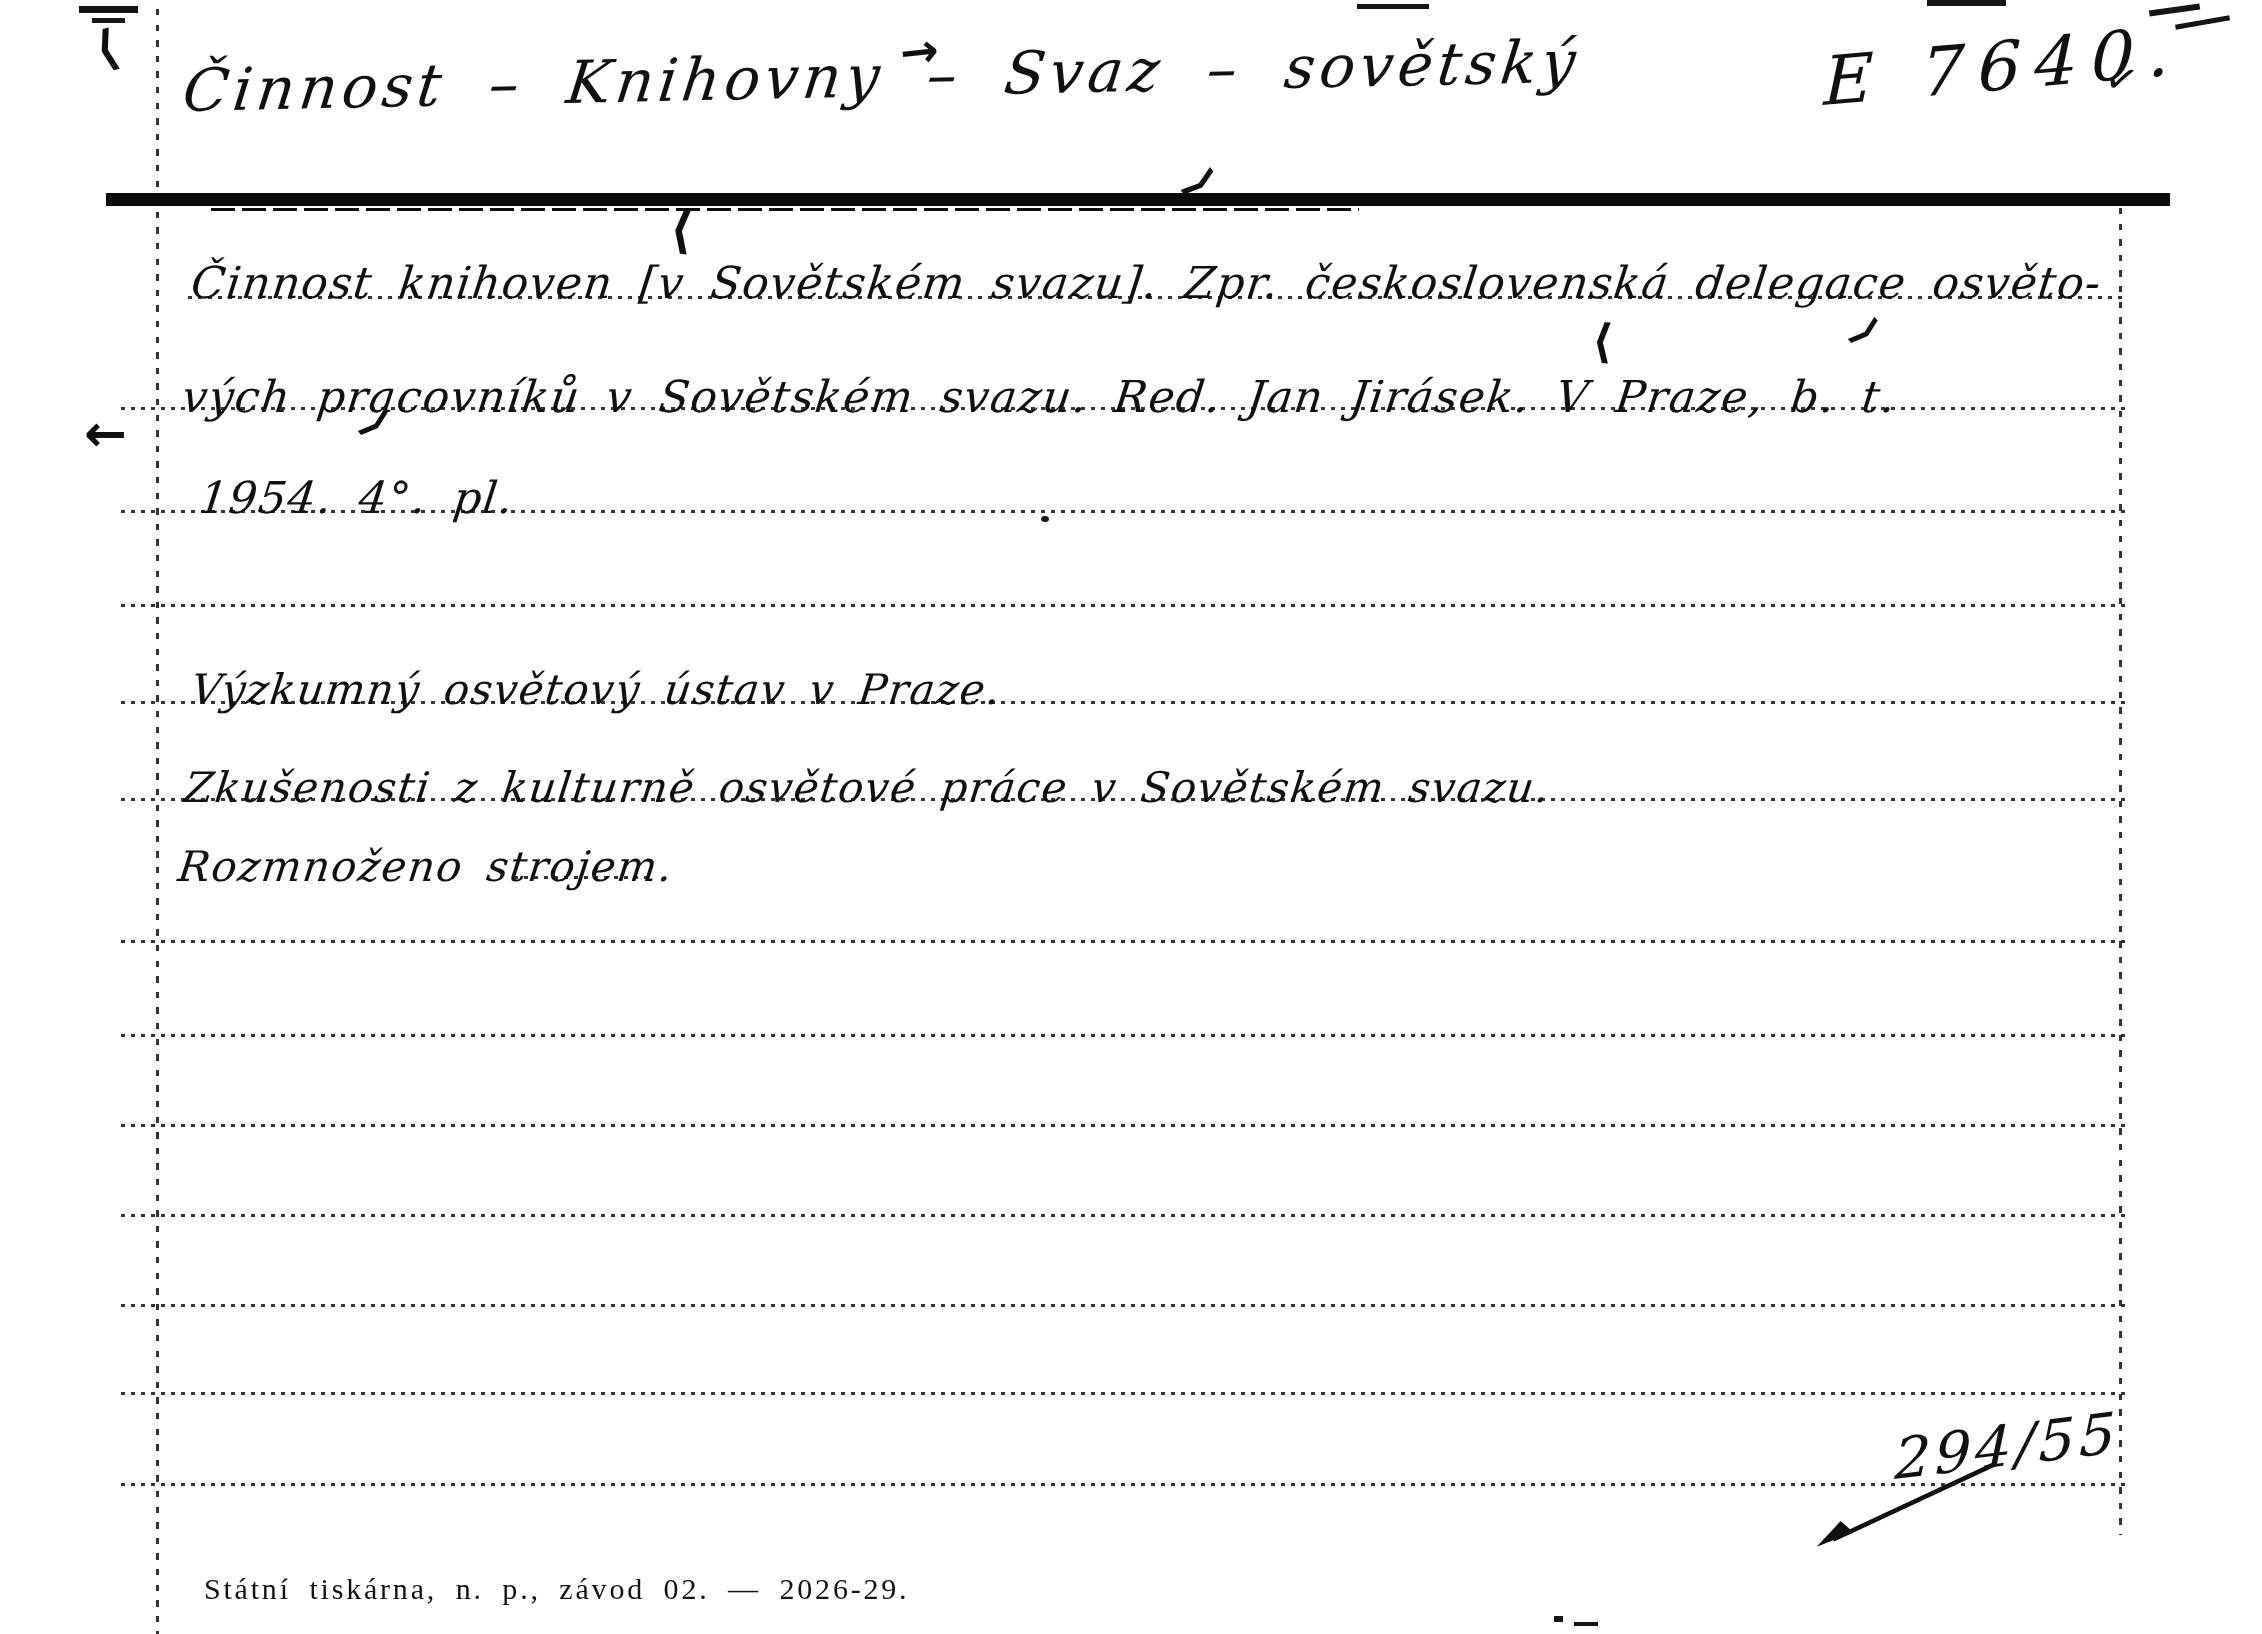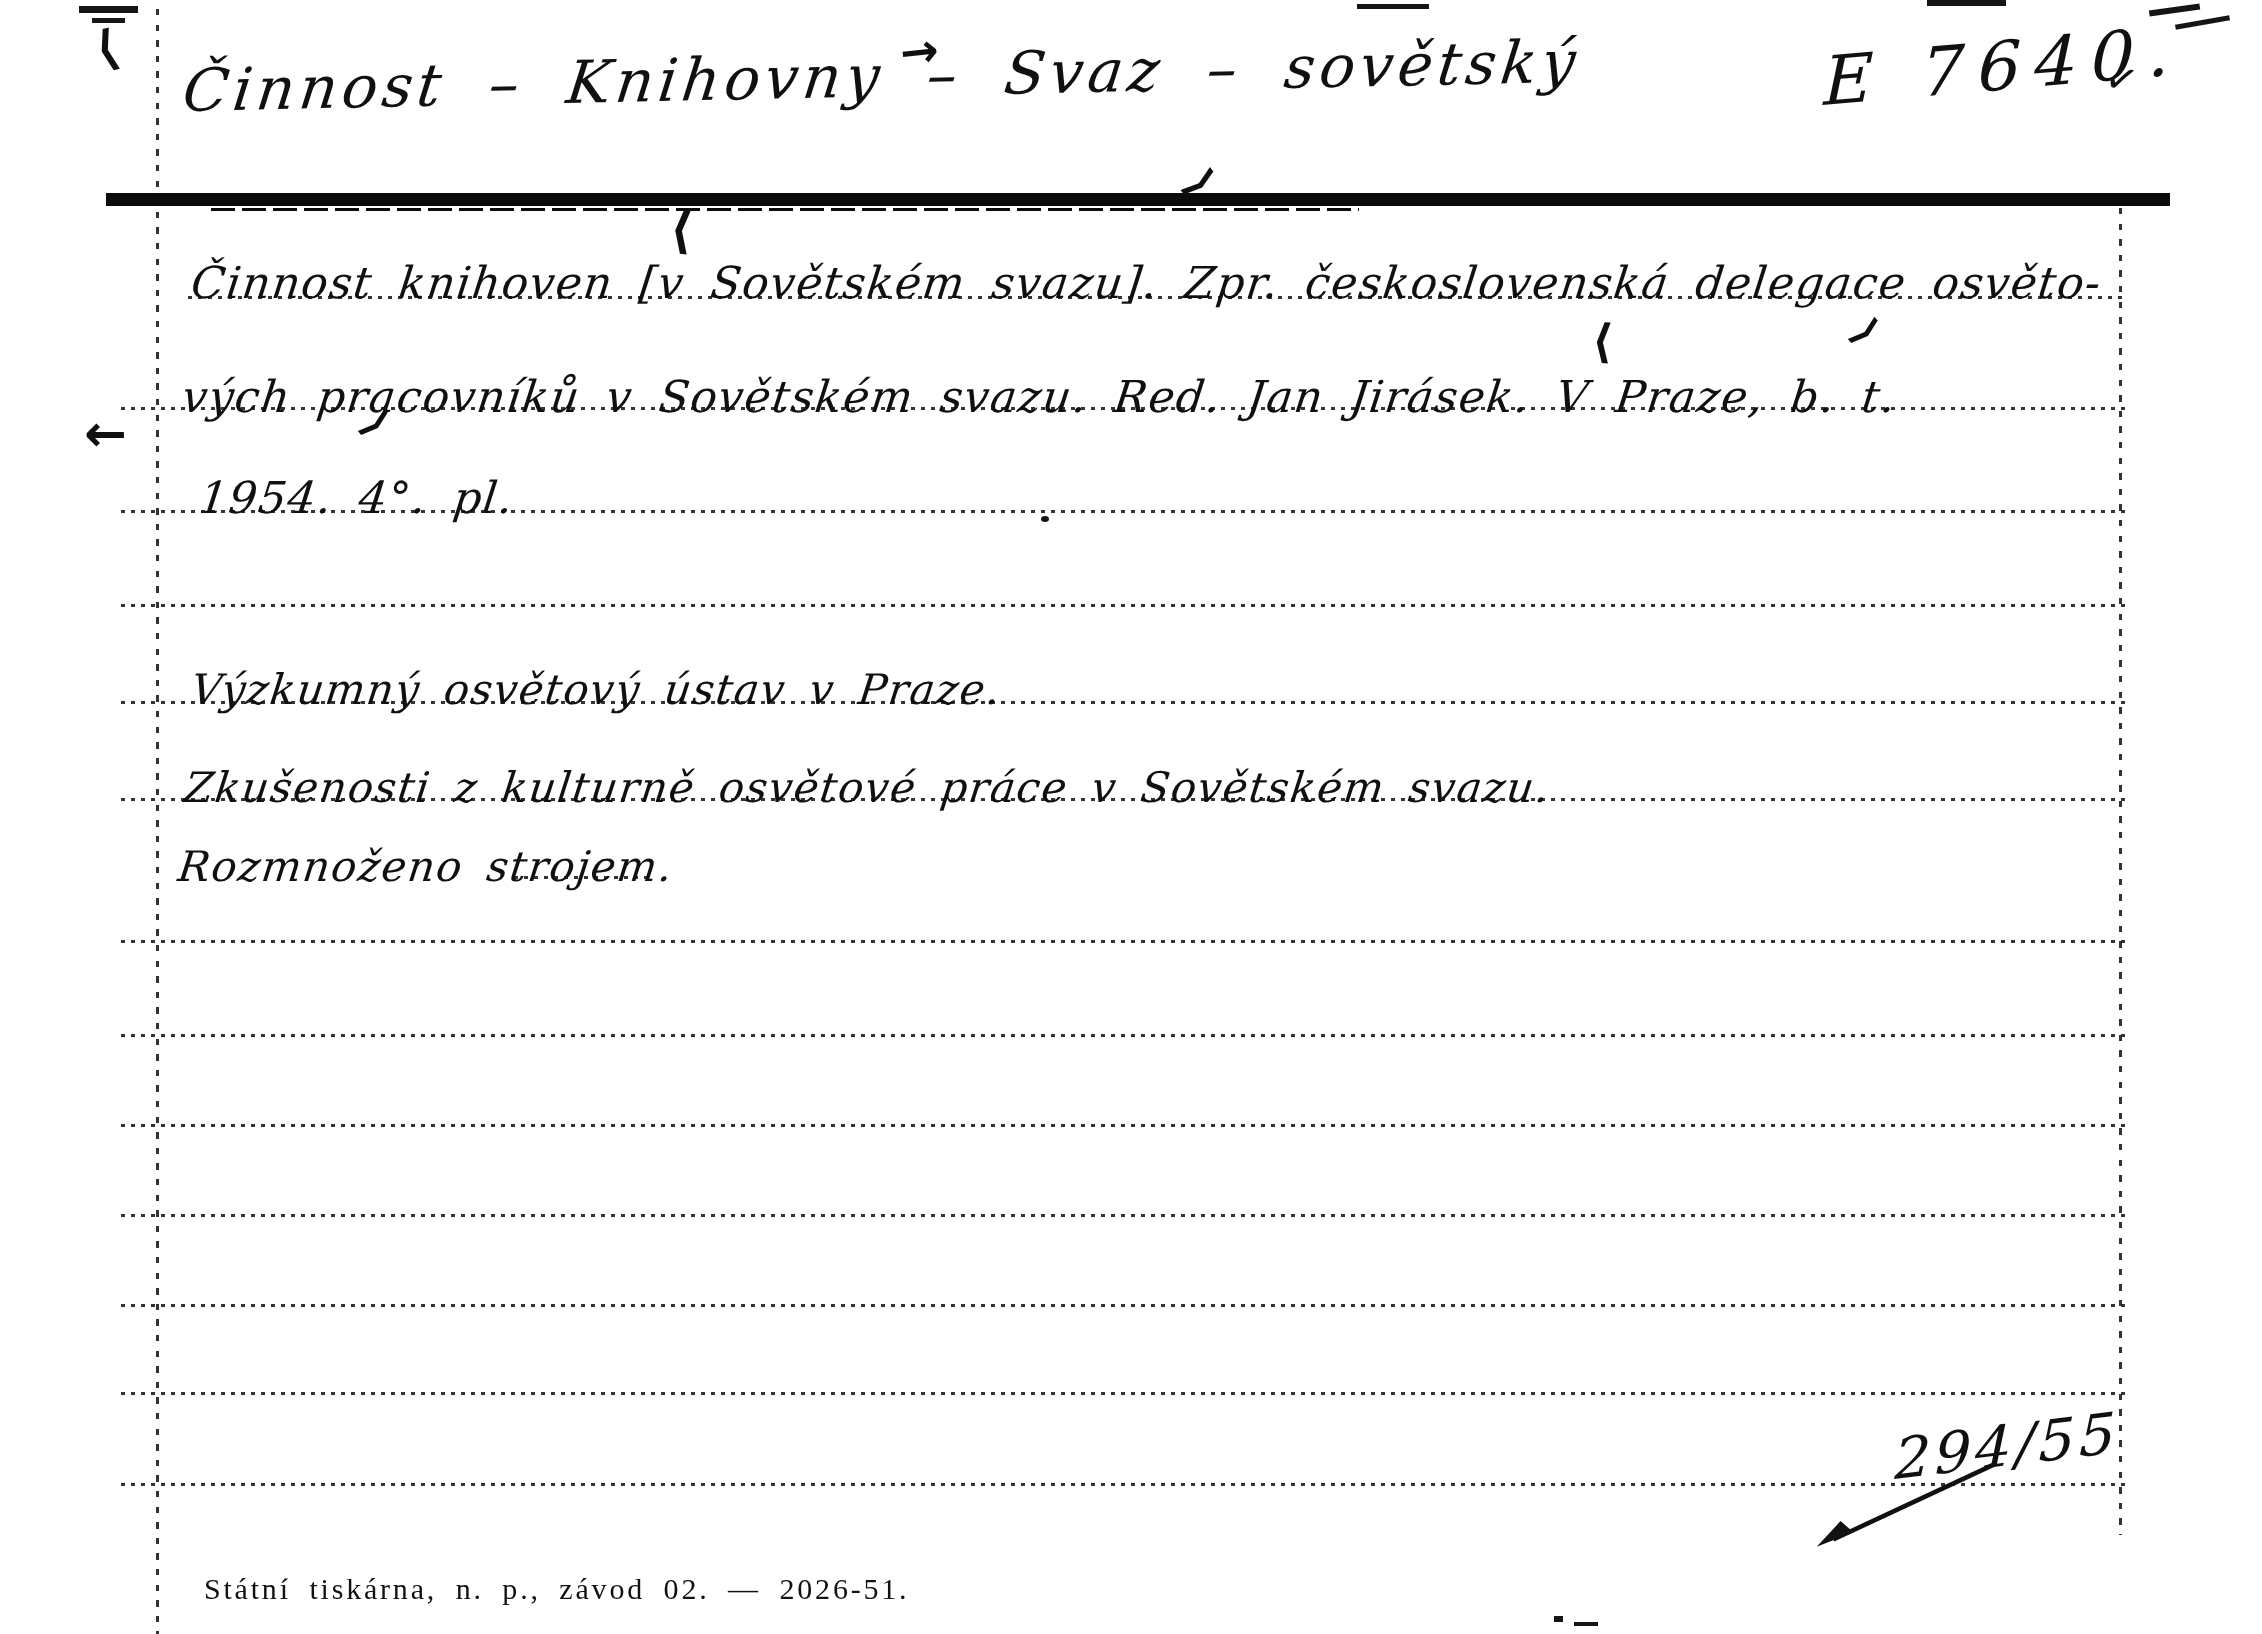--- a/index.html
+++ b/index.html
@@ -121,16 +121,16 @@
   <div class="hand note" style="left:189px;top:669px;">Výzkumný osvětový ústav v Praze.</div>
   <div class="hand note" style="left:182px;top:767px;">Zkušenosti z kulturně osvětové práce v Sovětském svazu.</div>
   <div class="hand note" style="left:176px;top:846px;">Rozmnoženo strojem.</div>
 
   <div class="hand accession" style="left:1894px;top:1431px;">294/55</div>
   <svg class="sw-arrow" width="202" height="101" viewBox="0 0 220 110">
     <path d="M210,10 L34,92" stroke="#111" stroke-width="5" fill="none"></path>
     <path d="M16,100 L56,84 L42,72 Z" fill="#111"></path>
   </svg>
 
-  <div class="footer">Státní tiskárna, n. p., závod 02. — 2026-51.</div>
+  <div class="footer">Státní tiskárna, n. p., závod 02. — 2026-29.</div>
 
 </div>
 
 
 </body></html>

